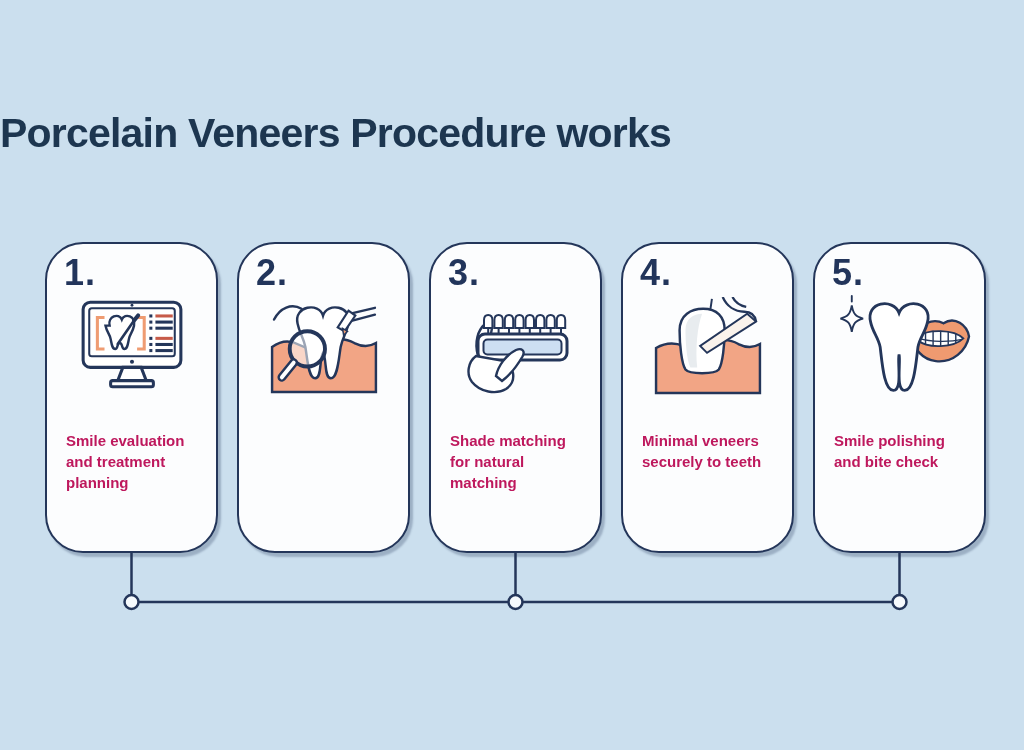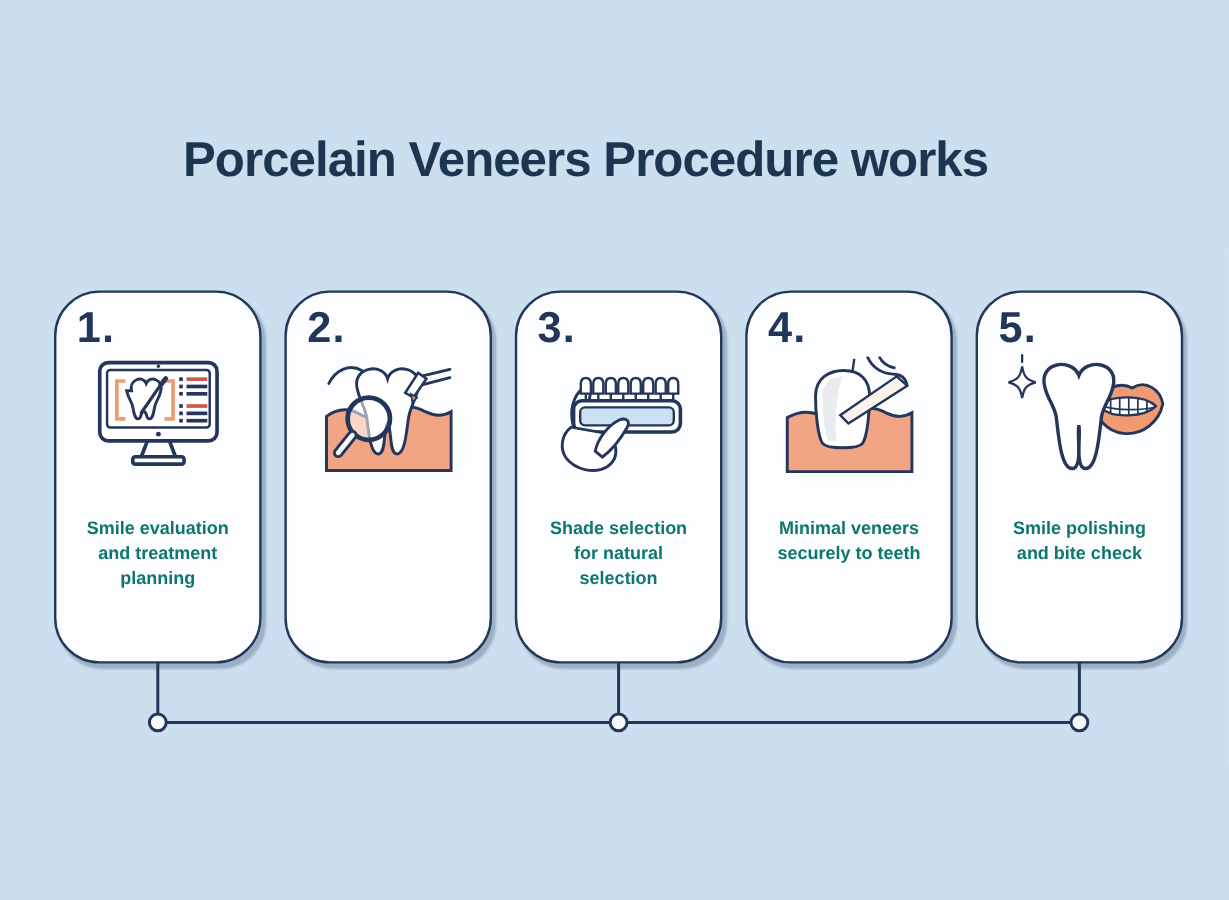--- a/index.html
+++ b/index.html
@@ -4,40 +4,40 @@
 <style>
   * { margin:0; padding:0; box-sizing:border-box; }
   html,body { width:1024px; height:750px; }
   body { font-family:"Liberation Sans", sans-serif; }
   .stage {
     position:relative; width:1024px; height:750px;
     background:#cbdfee; overflow:hidden;
   }
   .title {
     position:absolute; top:110px; left:0; width:976px;
-    text-align:center; font-size:41px; font-weight:bold;
+    text-align:left; font-size:41px; font-weight:bold;
     letter-spacing:-0.8px; color:#1d3650;
   }
   .card {
     position:absolute; top:242px; width:173px; height:311px;
     background:#fcfdfe; border:2px solid #24365a; border-radius:38px;
     box-shadow:3px 4px 2px rgba(36,54,90,0.28); z-index:2;
   }
   .card .num {
     position:absolute; top:8px; left:17px;
     font-size:36px; font-weight:bold; color:#22355b; letter-spacing:1px;
   }
   .card .icon {
     position:absolute; top:52px; left:50%; transform:translateX(-50%);
     width:150px; height:100px; display:flex; align-items:center; justify-content:center;
   }
   .card .label {
     position:absolute; top:186px; left:19px; right:19px;
-    text-align:center; font-size:15px; line-height:21px;
-    font-weight:bold; color:#0f766e;
+    text-align:left; font-size:15px; line-height:21px;
+    font-weight:bold; color:#be185d;
   }
   .connector-svg { position:absolute; top:0; left:0; z-index:1; }
 </style>
 </head>
 <body>
 
 <div class="stage">
 
   <div class="title">Porcelain Veneers Procedure works</div>
 
@@ -130,21 +130,21 @@
             <line x1="84.2" y1="32" x2="84.2" y2="38"></line>
           <line x1="94.6" y1="32" x2="94.6" y2="38"></line>
             <line x1="105" y1="32" x2="105" y2="38"></line>
         </g>
         <rect x="22" y="38" width="89" height="26" rx="7" fill="#fff" stroke="#24365a" stroke-width="3"></rect>
         <rect x="27.5" y="43.5" width="78" height="15" rx="4" fill="#cddff2" stroke="#24365a" stroke-width="2"></rect>
         <path d="M20 60 C12 66 10 78 16 86 C24 96 40 99 50 93 C56 89 58 83 57 77 L54 66 Z" fill="#fff" stroke="#24365a" stroke-width="2.4"></path>
         <path d="M40 80 C42 70 50 59 60 54 C66 51.5 69.5 55 66.5 60.5 C61 70 54 79 46 85 Z" fill="#fff" stroke="#24365a" stroke-width="2.4"></path>
       </svg>
     </div>
-    <div class="label">Shade selection for natural selection</div>
+    <div class="label">Shade matching for natural matching</div>
   </div>
 
   <div class="card" style="left:621px">
     <div class="num">4.</div>
     <div class="icon">
       <svg width="108" height="98" viewBox="0 0 110 100">
         <path d="M59 2 C58 10 56 20 55 30" fill="none" stroke="#24365a" stroke-width="2"></path>
         <path d="M70 0 C74 9 82 15 92 15 C99 15 103 19 104 25" fill="none" stroke="#24365a" stroke-width="2.4"></path>
         <path d="M80 0 C83 6 88 9 94 10" fill="none" stroke="#24365a" stroke-width="2.4"></path>
         <path d="M2 52 Q16 44 30 50 Q44 56 58 48 Q72 40 86 48 Q98 54 108 48 L108 98 L2 98 Z" fill="#f2a585" stroke="#24365a" stroke-width="2.5"></path>

